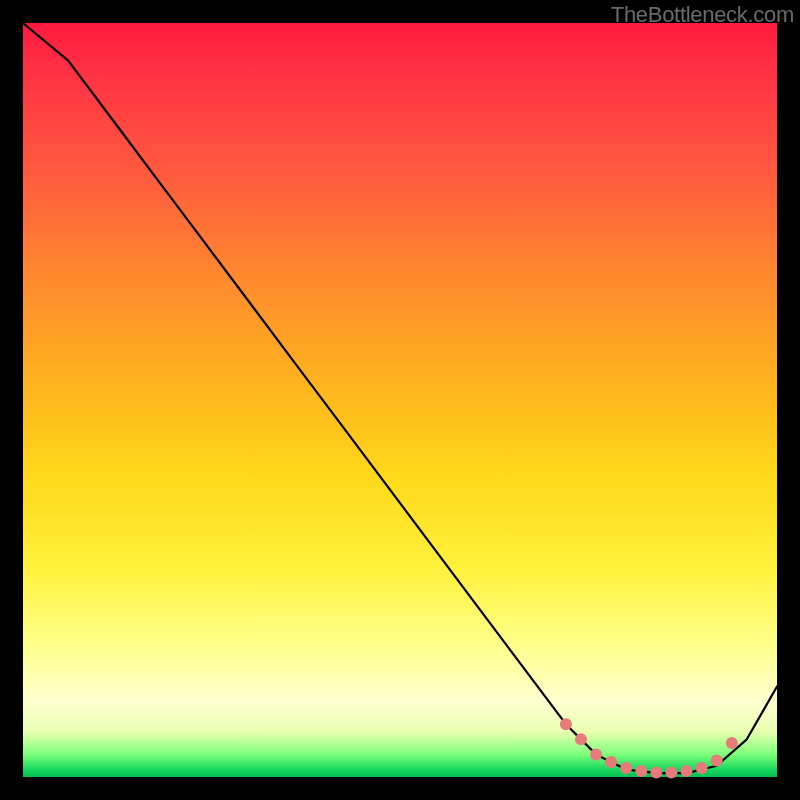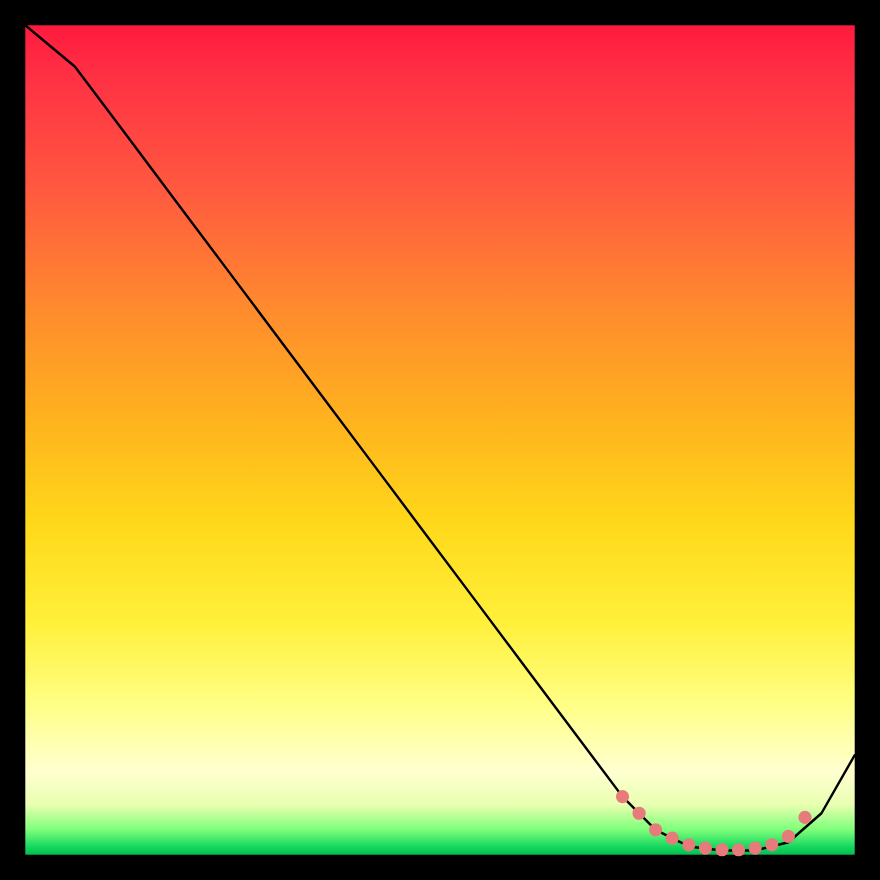--- a/index.html
+++ b/index.html
@@ -76,13 +76,14 @@
           <circle cx="618.3" cy="748.0" r="6" fill="#e77a7a"></circle>
           <circle cx="633.4" cy="749.5" r="6" fill="#e77a7a"></circle>
           <circle cx="648.4" cy="749.5" r="6" fill="#e77a7a"></circle>
           <circle cx="663.5" cy="748.0" r="6" fill="#e77a7a"></circle>
           <circle cx="678.6" cy="745.0" r="6" fill="#e77a7a"></circle>
           <circle cx="693.7" cy="737.4" r="6" fill="#e77a7a"></circle>
           <circle cx="708.8" cy="720.1" r="6" fill="#e77a7a"></circle>
         </g>
     </svg>
   </div>
+  <div class="watermark">TheBottleneck.com</div>
 </div>
 
 </body></html>

